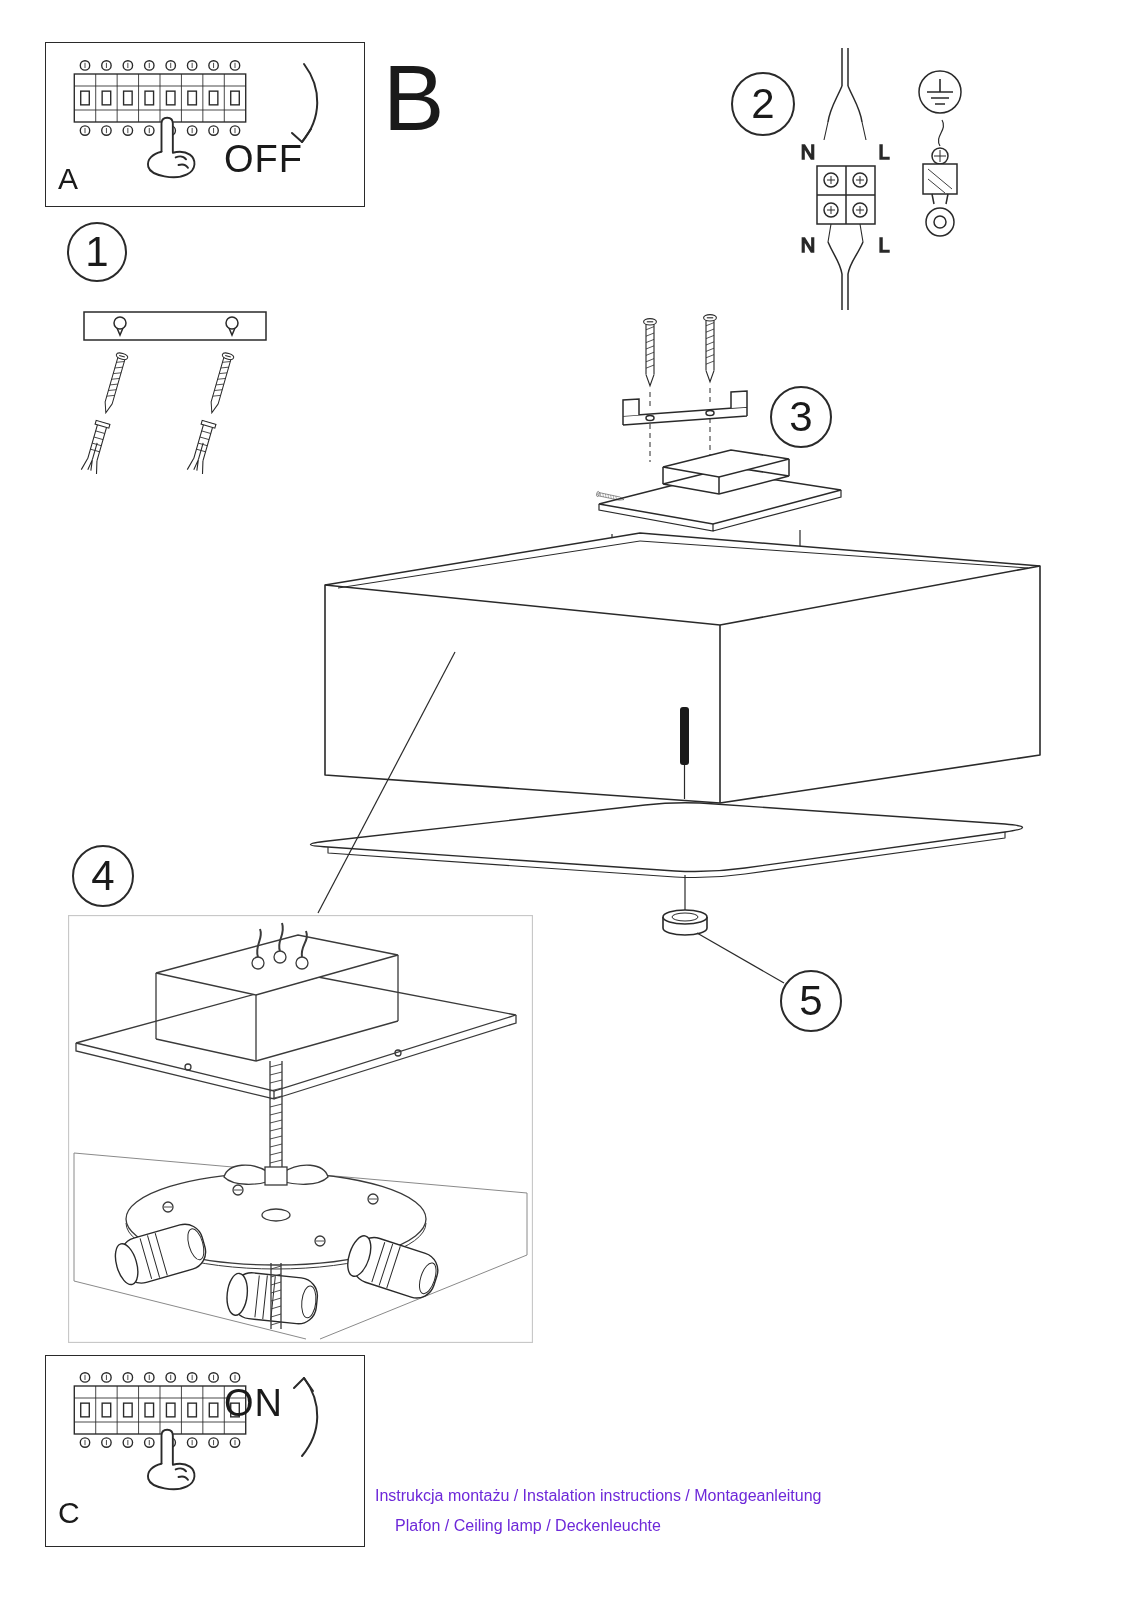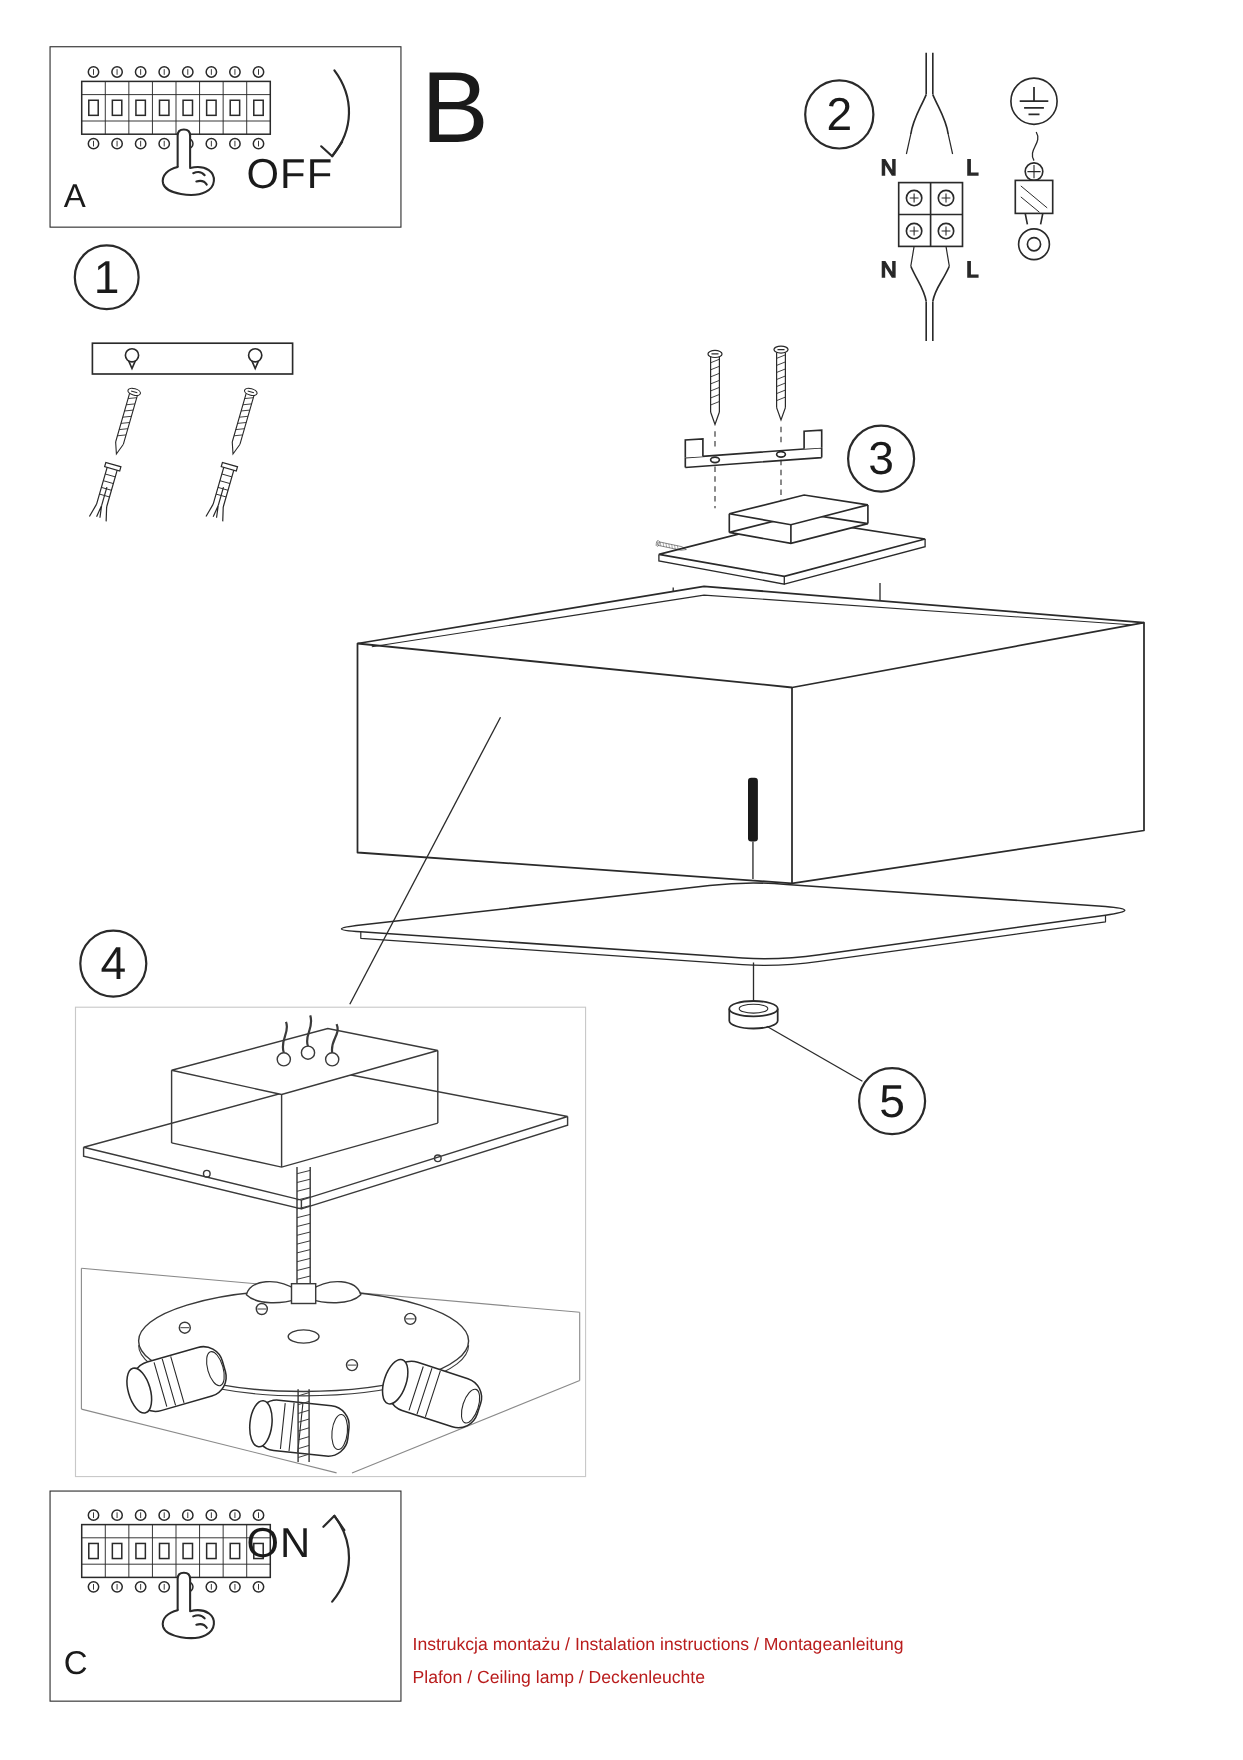--- a/index.html
+++ b/index.html
@@ -11,21 +11,21 @@
   .abs { position:absolute; }
   .frame { position:absolute; border:1.6px solid #2a2a2a; background:#fff; }
   .badge {
     position:absolute; border:2.2px solid #2a2a2a; border-radius:50%;
     background:#fff; display:flex; align-items:center; justify-content:center;
     font-size:42px; font-weight:400; color:#1a1a1a;
   }
   .letter { position:absolute; font-size:30px; color:#1a1a1a; }
   .state  { position:absolute; font-size:38px; letter-spacing:1px; color:#1a1a1a; }
   .big-letter { position:absolute; font-size:92px; font-weight:300; line-height:1; color:#1a1a1a; }
-  .footer-line { position:absolute; font-size:16px; color:#b91c1c; }
+  .footer-line { position:absolute; font-size:16px; color:#6d28d9; }
   .tl { font-family:"Liberation Sans", sans-serif; font-size:20px; fill:#1a1a1a; font-weight:400; }
   svg { display:block; }
 </style>
 </head>
 <body>
 
 <div class="page">
 
   <svg style="position:absolute;width:0;height:0" aria-hidden="true">
     <defs>
@@ -310,15 +310,15 @@
     <use href="#sym-hand" x="80" y="64" width="76" height="68"></use>
     <g stroke="#2a2a2a" stroke-width="2" fill="none" stroke-linecap="round">
       <path d="M250,94 C270,70 270,40 252,16"></path>
       <path d="M252,16 L261,29 M252,16 L242,26"></path>
     </g>
   </svg>
   <div class="state" style="left:224px; top:1382px;">ON</div>
   <div class="letter" style="left:58px; top:1496px;">C</div>
 
   <div class="footer-line" style="left:375px; top:1487px;">Instrukcja montażu / Instalation instructions / Montageanleitung</div>
-  <div class="footer-line" style="left:375px; top:1517px;">Plafon / Ceiling lamp / Deckenleuchte</div>
+  <div class="footer-line" style="left:395px; top:1517px;">Plafon / Ceiling lamp / Deckenleuchte</div>
 
 </div>
 
 </body></html>

